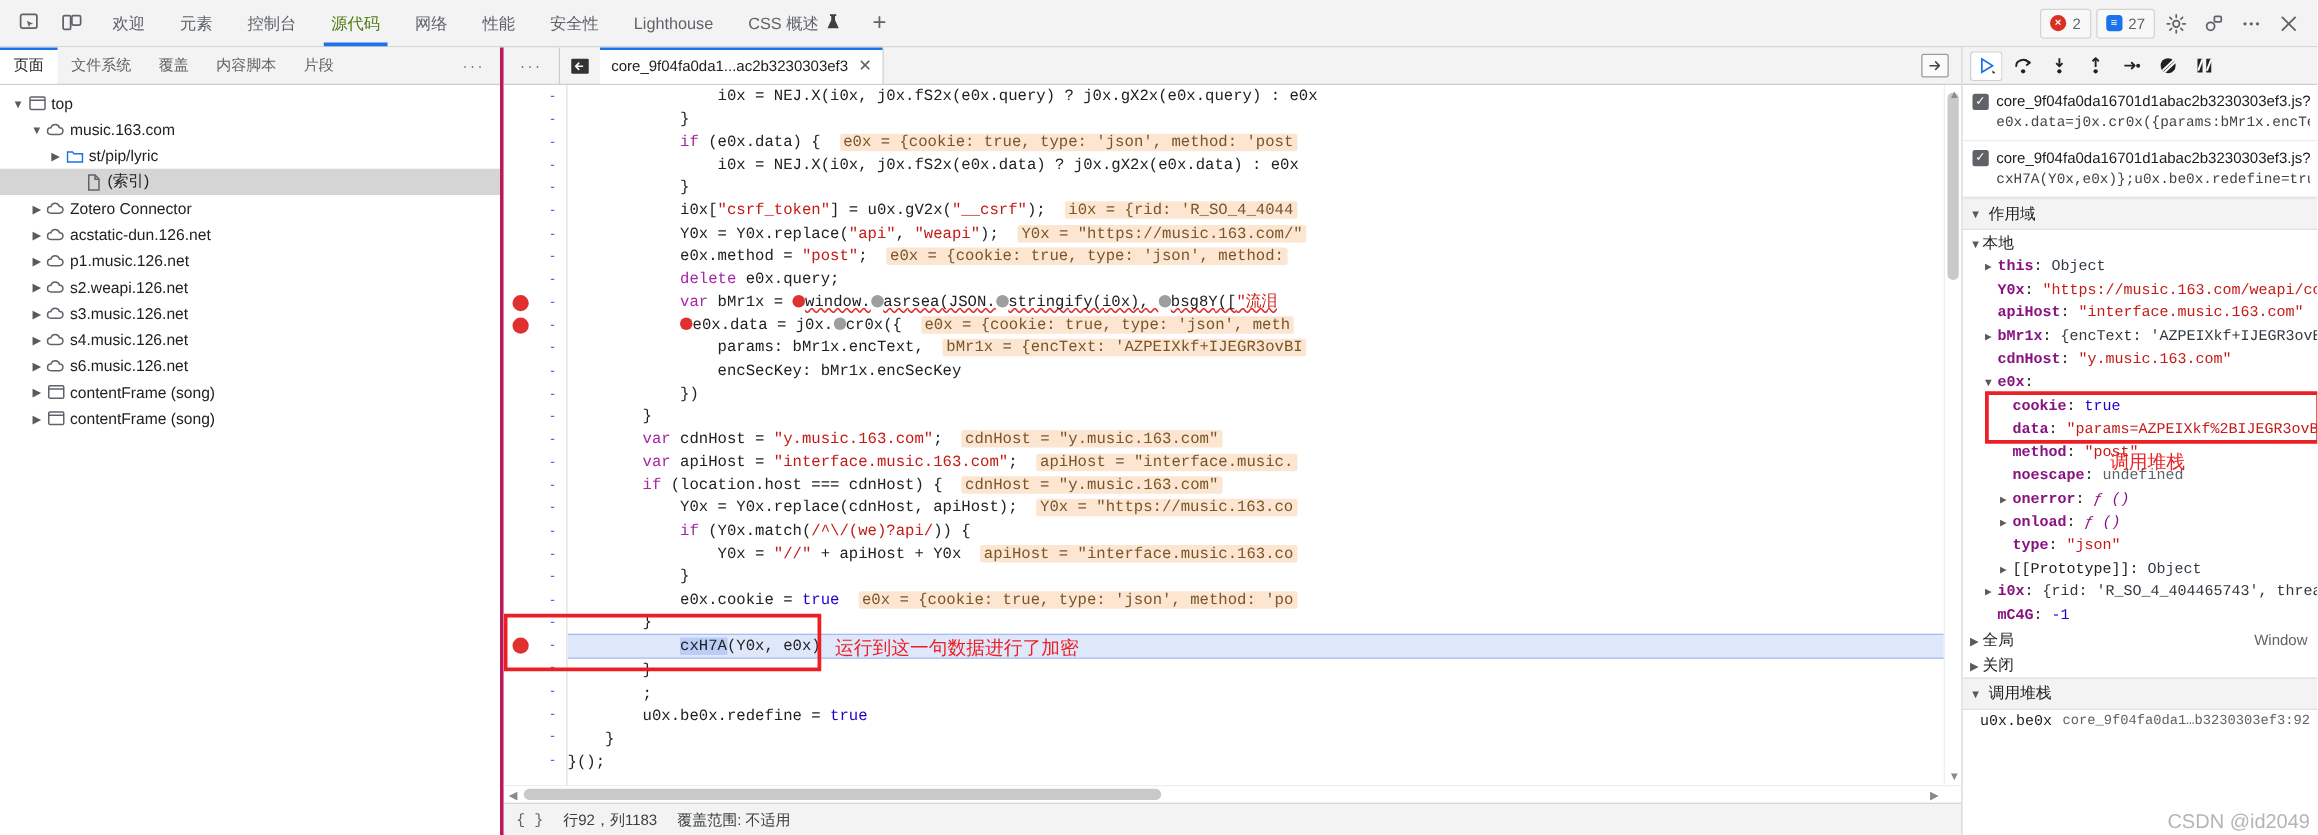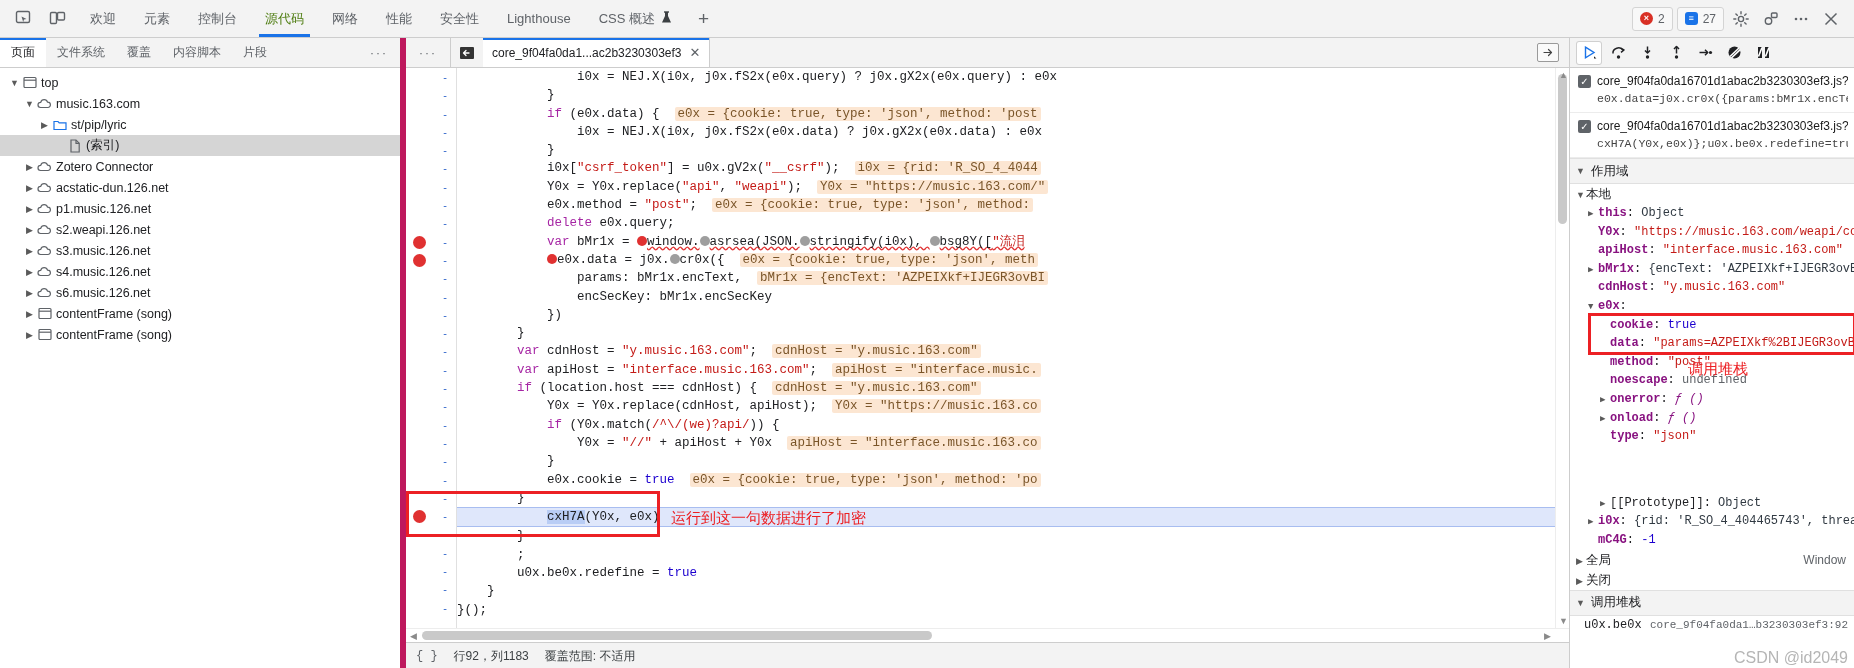--- a/index.html
+++ b/index.html
@@ -38,21 +38,21 @@
     font-size:9px;line-height:13px;text-align:center;font-weight:bold;}
   .dot-msg{width:13px;height:13px;border-radius:3px;background:#1a73e8;color:#fff;
     font-size:9px;line-height:13px;text-align:center;}
   .rt-ico{width:26px;height:26px;display:flex;align-items:center;justify-content:center;
     color:#5f6368;border-radius:3px;cursor:pointer;}
 
   
   #body{display:flex;height:631px;align-items:stretch;}
 
   
-  #nav{width:400px;border-right:6px solid #be185d;display:flex;flex-direction:column;background:#fff;justify-content:center;}
+  #nav{width:400px;border-right:3px solid #be185d;display:flex;flex-direction:column;background:#fff;justify-content:center;}
   #navtabs{
     height:29px;background:#f3f3f3;border-bottom:1px solid #cdcdcd;
     display:flex;align-items:stretch;
   }
   .ntab{
     display:flex;align-items:center;padding:0 11px;font-size:12px;color:#5f6368;
     cursor:pointer;position:relative;white-space:nowrap;
   }
   .ntab.active{color:#202124;background:#fff;}
   .ntab.active::after{content:"";position:absolute;left:0;right:0;top:0;height:2px;background:#1a73e8;}
@@ -559,21 +559,21 @@
           <div class="srow" style="padding-left: 18px;"><span class="tri">▶</span><span class="sname">bMr1x</span><span>: </span><span class="sval-obj">{encText: 'AZPEIXkf+IJEGR3ovBRL/Nbct3zenv2G3FCngniQwi2jum+kBR…cAnzLk</span></div>
           <div class="srow" style="padding-left: 18px;"><span class="tri"></span><span class="sname">cdnHost</span><span>: </span><span class="sval-str">"y.music.163.com"</span></div>
           <div class="srow" style="padding-left: 18px;"><span class="tri">▼</span><span class="sname">e0x</span><span>:</span><span class="sval-obj"></span></div>
           <div class="srow" style="padding-left: 30px;"><span class="tri"></span><span class="sname">cookie</span><span>: </span><span class="sval-num">true</span></div>
           <div class="srow" style="padding-left: 30px;"><span class="tri"></span><span class="sname">data</span><span>: </span><span class="sval-str">"params=AZPEIXkf%2BIJEGR3ovBRL%2FNbct3zenv2G3FCngniQwi2jum%2BkBRfC6</span></div>
           <div class="srow" style="padding-left: 30px;"><span class="tri"></span><span class="sname">method</span><span>: </span><span class="sval-str">"post"</span></div>
           <div class="srow" style="padding-left: 30px;"><span class="tri"></span><span class="sname">noescape</span><span>: </span><span class="sval-undef">undefined</span></div>
           <div class="srow" style="padding-left: 30px;"><span class="tri">▶</span><span class="sname">onerror</span><span>: </span><span class="sval-fn">ƒ ()</span></div>
           <div class="srow" style="padding-left: 30px;"><span class="tri">▶</span><span class="sname">onload</span><span>: </span><span class="sval-fn">ƒ ()</span></div>
           <div class="srow" style="padding-left: 30px;"><span class="tri"></span><span class="sname">type</span><span>: </span><span class="sval-str">"json"</span></div>
-          <div class="srow" style="padding-left: 30px; margin-top: 48px;"><span class="tri">▶</span><span class="sname-plain">[[Prototype]]</span><span>: </span><span class="sval-obj">Object</span></div>
+          <div class="srow" style="padding-left: 30px;"><span class="tri">▶</span><span class="sname-plain">[[Prototype]]</span><span>: </span><span class="sval-obj">Object</span></div>
           <div class="srow" style="padding-left: 18px;"><span class="tri">▶</span><span class="sname">i0x</span><span>: </span><span class="sval-obj">{rid: 'R_SO_4_404465743', threadId: 'R_SO_4_404465743', pageNo: '1', pa</span></div>
           <div class="srow" style="padding-left: 18px;"><span class="tri"></span><span class="sname">mC4G</span><span>: </span><span class="sval-num">-1</span></div>
           <div class="redbox" style="left: 18px; top: 108.6px; width: 262px; height: 36px;"></div>
           <div class="redtext" style="left: 118px; top: 156.24px;">调用堆栈</div>
         </div>
         <div class="subhdr"><span class="tri">▶</span><span>全局</span><span class="global-right">Window</span></div>
         <div class="subhdr"><span class="tri">▶</span><span>关闭</span></div>
         <div class="sechdr">
           <span class="tri">▼</span>
           <span>调用堆栈</span>

